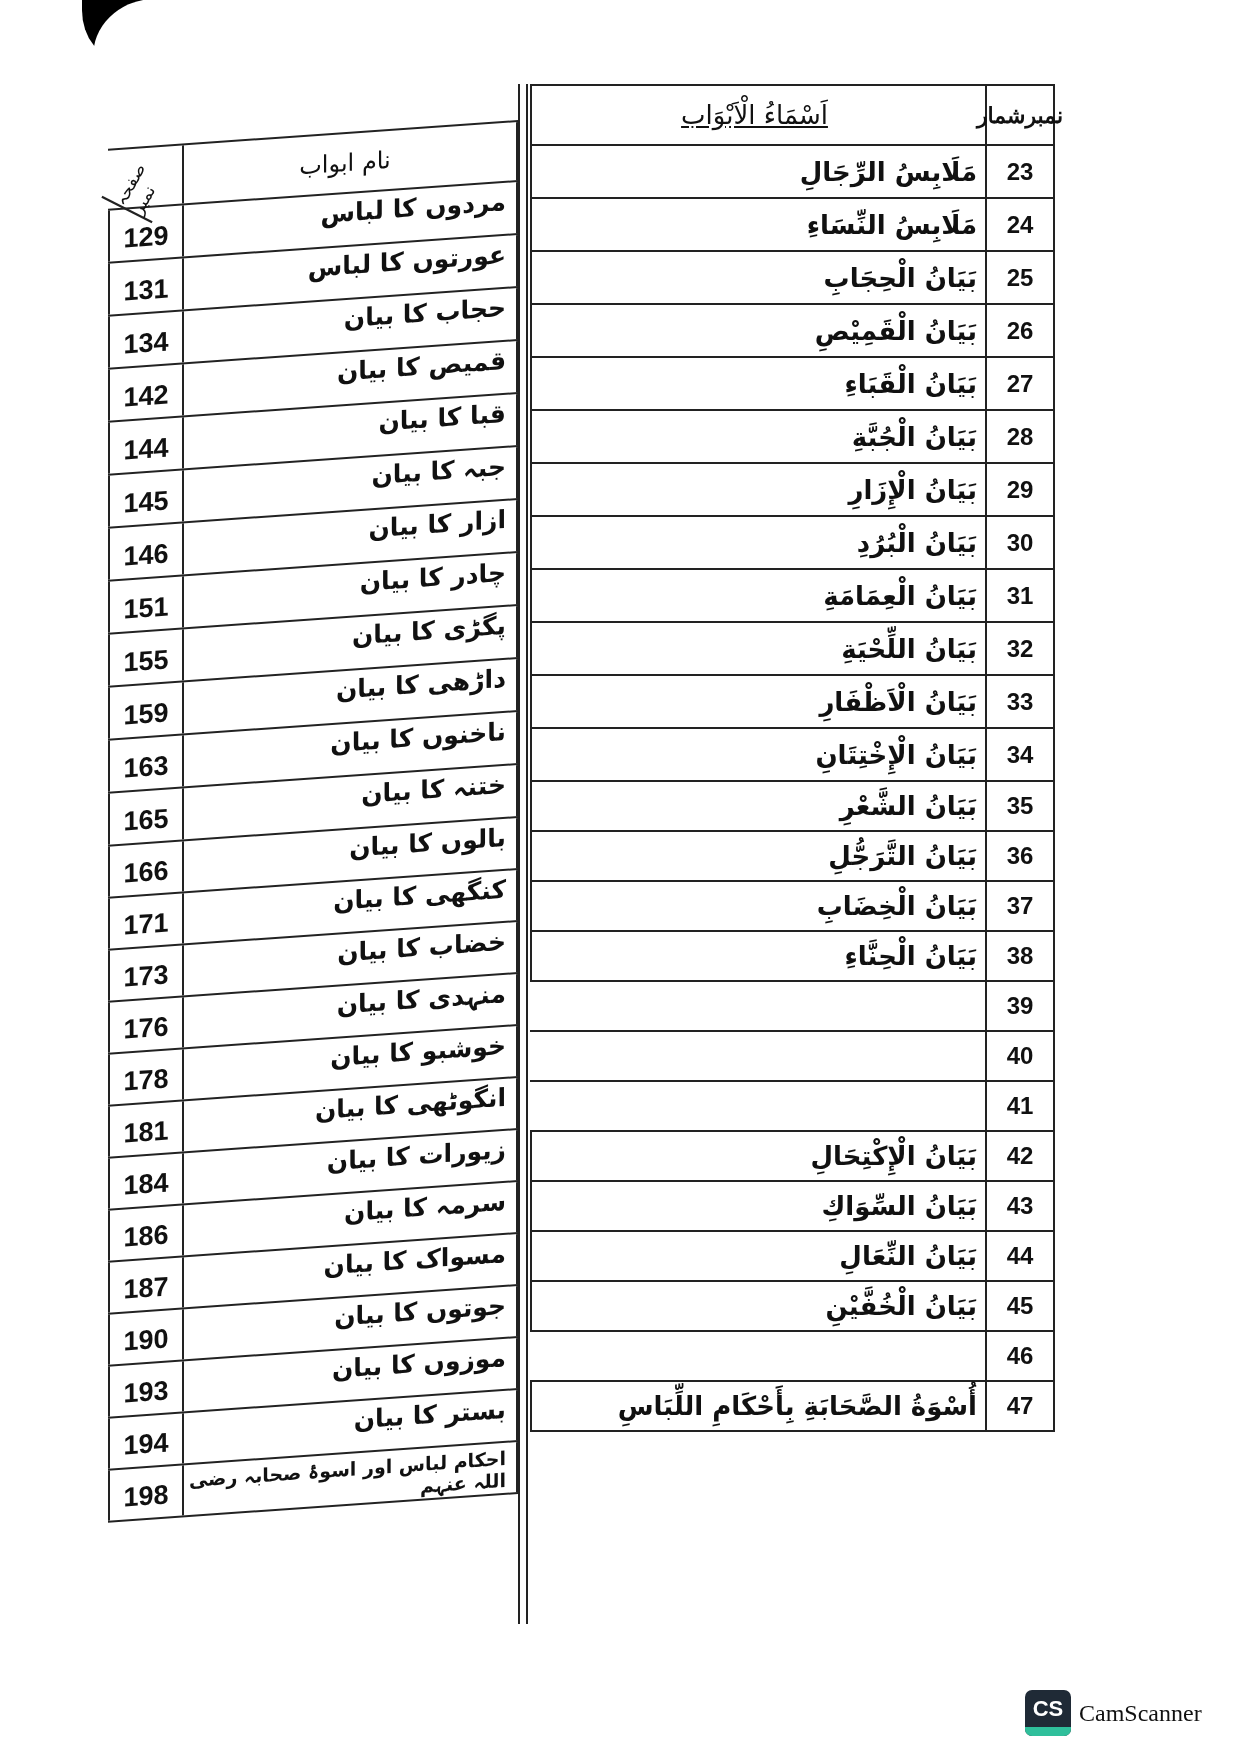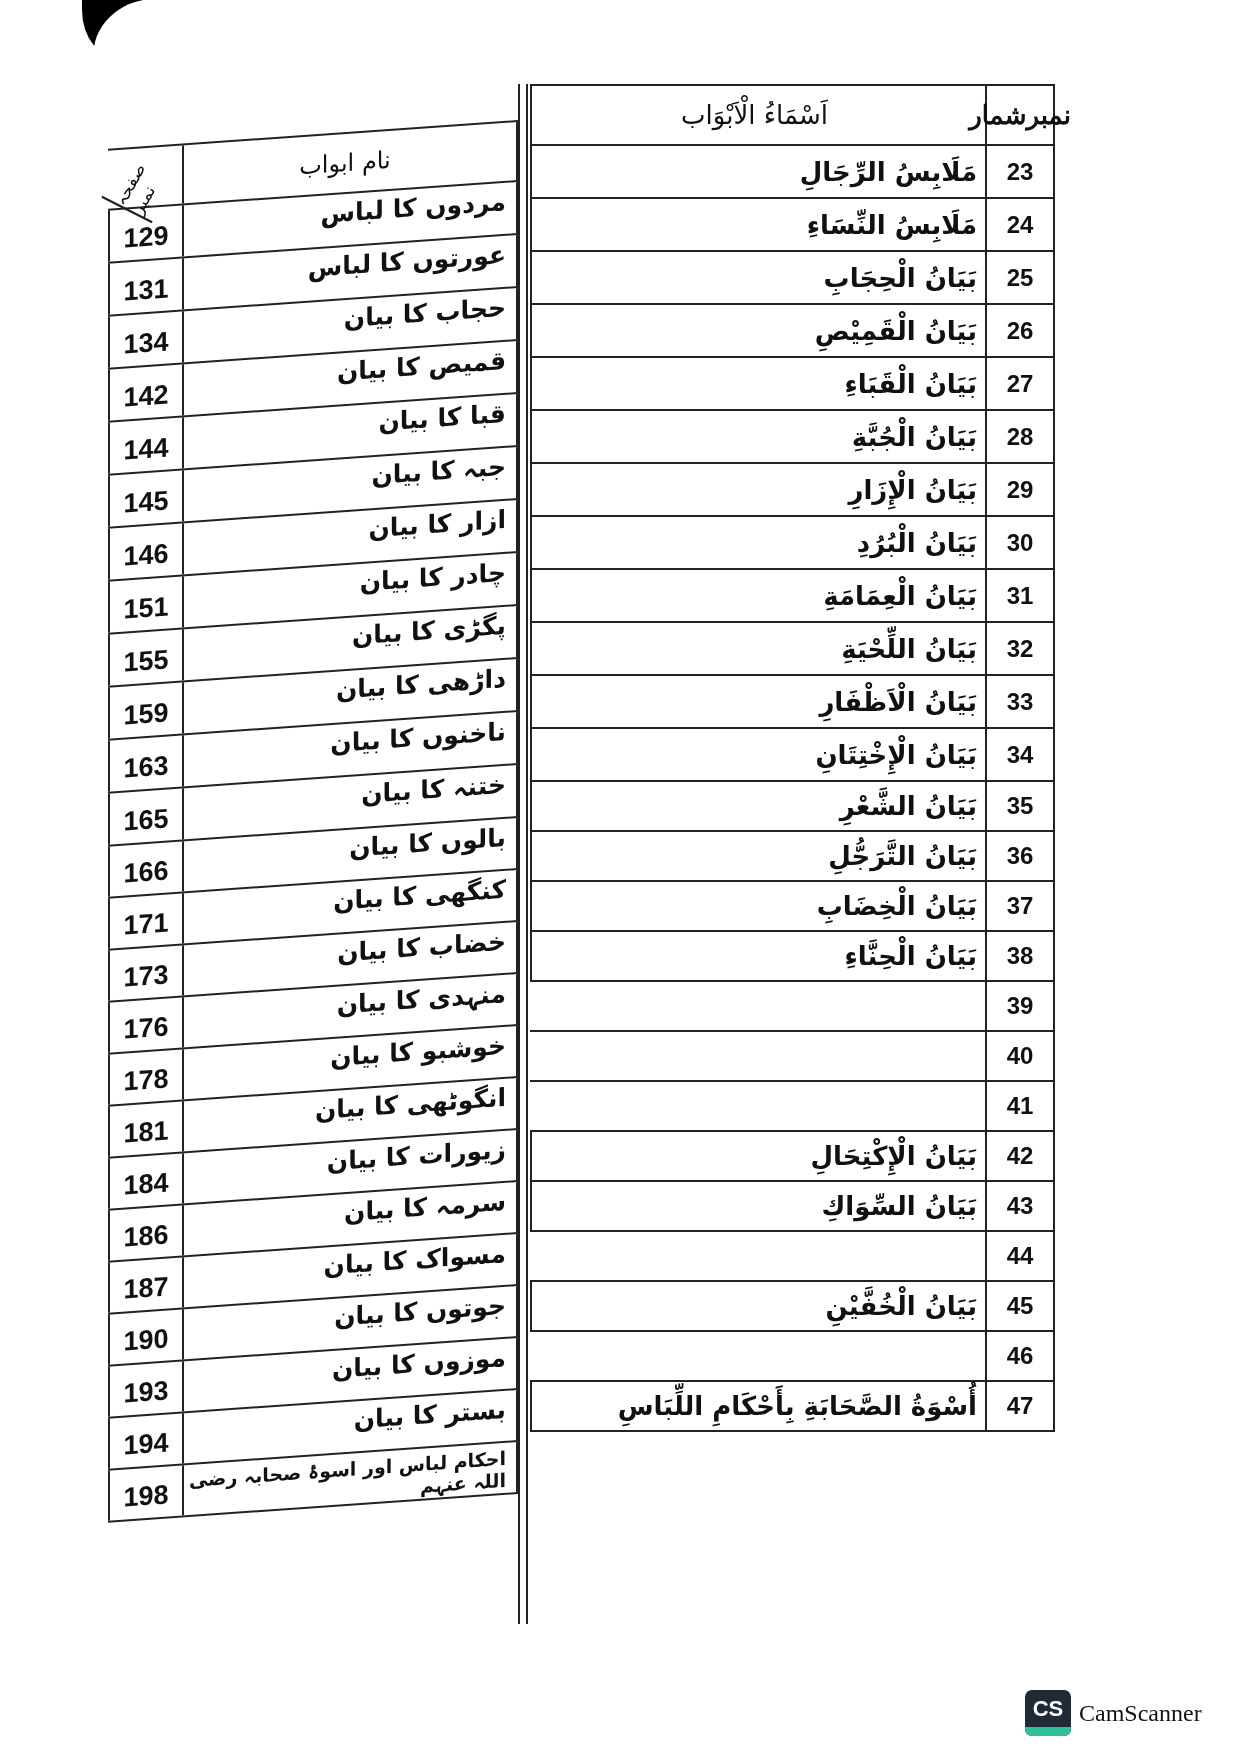--- a/index.html
+++ b/index.html
@@ -6,22 +6,22 @@
   body { width:1240px; height:1754px; background:#fff; position:relative; overflow:hidden; font-family:"DejaVu Sans", sans-serif; color:#111; }
   .corner { position:absolute; left:82px; top:0; width:260px; height:60px; background:#000; border-bottom-left-radius:40px 50px; }
   .corner-cut { position:absolute; left:86px; top:8px; width:320px; height:120px; background:#fff; border-top-left-radius:60px 55px; transform:rotate(-8deg); transform-origin:left top; }
 
   
   .right-table { position:absolute; left:530px; top:84px; width:525px; }
   .r-row { display:flex; flex-direction:row-reverse; border-bottom:2px solid #222; box-sizing:border-box; }
   .r-head { height:62px; border-top:2px solid #222; }
   .r-serial { width:70px; border-left:2px solid #222; border-right:2px solid #222; display:flex; align-items:center; justify-content:center; font-family:"Liberation Sans", sans-serif; font-weight:bold; font-size:24px; box-sizing:border-box; }
   .r-name { flex:1; display:flex; align-items:center; justify-content:flex-start; padding-right:8px; direction:rtl; font-family:"DejaVu Sans", sans-serif; font-weight:bold; font-size:26px; box-sizing:border-box; border-left:2px solid #222; }
-  .r-head .r-serial { font-size:26px; font-family:"DejaVu Serif", serif; }
-  .r-head .r-name { justify-content:center; font-size:26px; font-weight:normal; }
+  .r-head .r-serial { font-size:22px; font-family:"DejaVu Serif", serif; }
+  .r-head .r-name { justify-content:center; font-size:26px; font-weight:normal;text-decoration:underline; }
 
   
   .left-table { position:absolute; left:108px; top:120px; width:410px; transform:skewY(-4deg); transform-origin:right top; }
   .l-row { display:flex; flex-direction:row-reverse; border-bottom:2px solid #222; box-sizing:border-box; }
   .l-head { height:62px; border-top:2px solid #222; }
   .l-name { flex:1; display:flex; align-items:flex-start; justify-content:flex-start; padding-right:10px; padding-top:4px; direction:rtl; font-size:25px; font-weight:bold; font-family:"DejaVu Sans", sans-serif; border-right:2px solid #222; border-left:2px solid #222; box-sizing:border-box; }
   .l-page { width:74px; display:flex; align-items:flex-end; justify-content:center; padding-bottom:6px; font-family:"Liberation Sans", sans-serif; font-weight:bold; font-size:27px; border-left:2px solid #222; box-sizing:border-box; }
   .l-head .l-name { justify-content:center; align-items:center; font-weight:normal; font-size:24px; padding-top:0; }
   .l-head .l-page { align-items:center; font-family:"DejaVu Serif", serif; font-size:17px; font-weight:normal; padding-bottom:0; transform:rotate(-60deg); }
   .l-foot .l-name { font-size:19px; }
@@ -121,20 +121,21 @@
       <div class="r-row" style="height: 50px;">
         <div class="r-serial">42</div>
         <div class="r-name">بَيَانُ الْإِكْتِحَالِ</div>
       </div>
       <div class="r-row" style="height: 50px;">
         <div class="r-serial">43</div>
         <div class="r-name">بَيَانُ السِّوَاكِ</div>
       </div>
       <div class="r-row" style="height: 50px;">
         <div class="r-serial">44</div>
+        <div class="r-name">بَيَانُ النِّعَالِ</div>
       </div>
       <div class="r-row" style="height: 50px;">
         <div class="r-serial">45</div>
         <div class="r-name">بَيَانُ الْخُفَّيْنِ</div>
       </div>
       <div class="r-row" style="height: 50px;">
         <div class="r-serial">46</div>
       </div>
       <div class="r-row" style="height: 50px;">
         <div class="r-serial">47</div>

